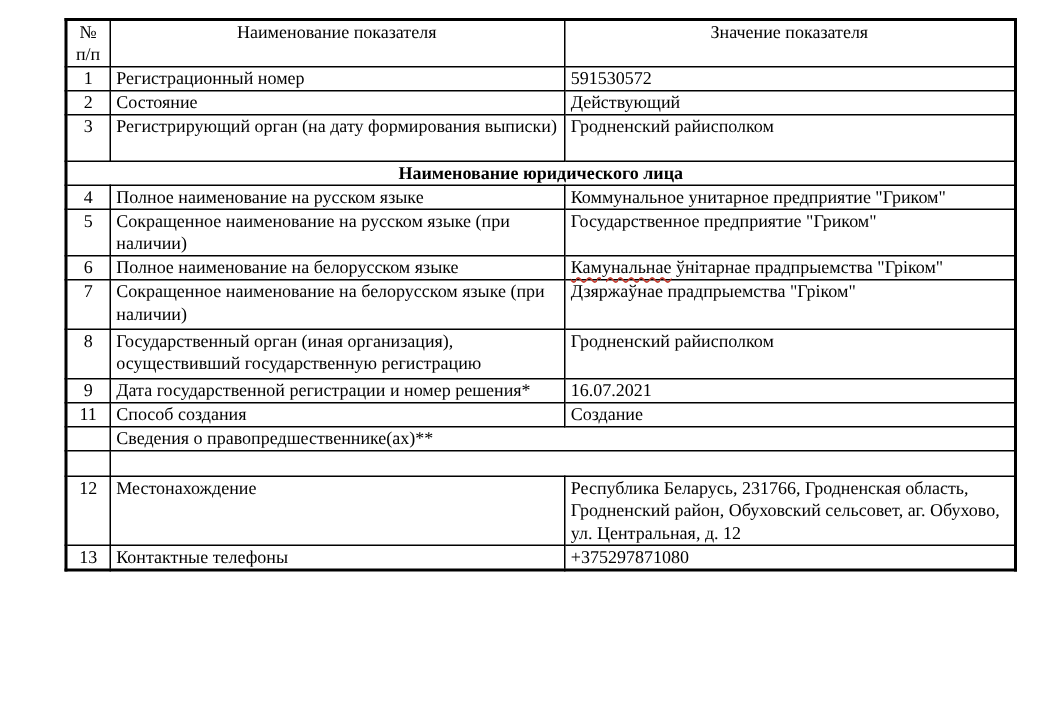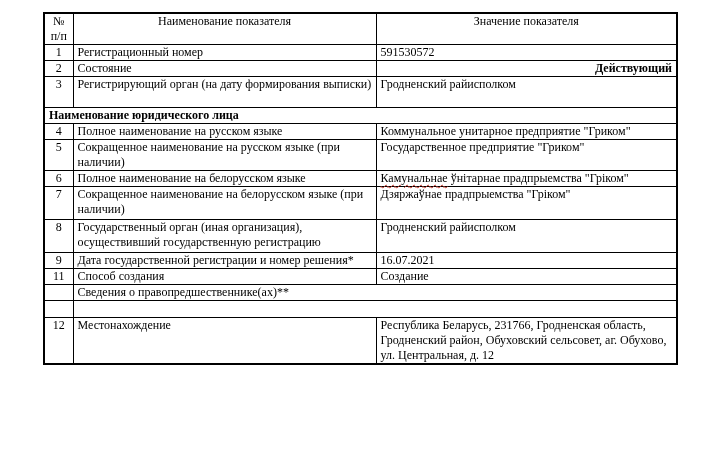--- a/index.html
+++ b/index.html
@@ -15,22 +15,22 @@
     font-size:12px; line-height:15px;
   }
   table.doc td {
     border:1px solid #000;
     vertical-align:top;
     padding:0 4px;
   }
   td.num { text-align:center; padding:0 1px; }
   td.head { text-align:center; }
   td.center { }
-  .bold { font-weight:bold;text-align:right; }
-  tr.section td { font-weight:bold; border-left:1px solid #000; }
+  .bold { font-weight:normal; }
+  tr.section td { font-weight:bold; text-align:center; border-left:1px solid #000; }
   td.merged { text-align:left; }
   td.nowrap { white-space:nowrap; overflow:hidden; }
   .spell {
     text-decoration-line:underline;
     text-decoration-style:wavy;
     text-decoration-color:#c43a2e;
     text-decoration-thickness:1px;
     text-underline-offset:2px;
   }
 </style>
@@ -131,17 +131,22 @@
       <td colspan="2"></td>
     </tr>
 
 
     <tr style="height:45px">
       <td class="num">12</td>
       <td>Местонахождение</td>
       <td>Республика Беларусь, 231766, Гродненская область, Гродненский район, Обуховский сельсовет, аг. Обухово, ул. Центральная, д. 12</td>
     </tr>
 
+    <tr style="height:15px">
+      <td class="num">13</td>
+      <td>Контактные телефоны</td>
+      <td>+375297871080</td>
+    </tr>
 
 
   </tbody>
     </table>
 </div>
 
 </body></html>

